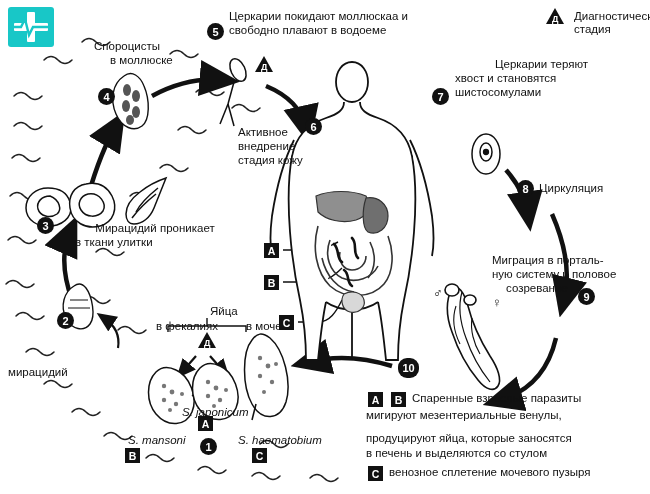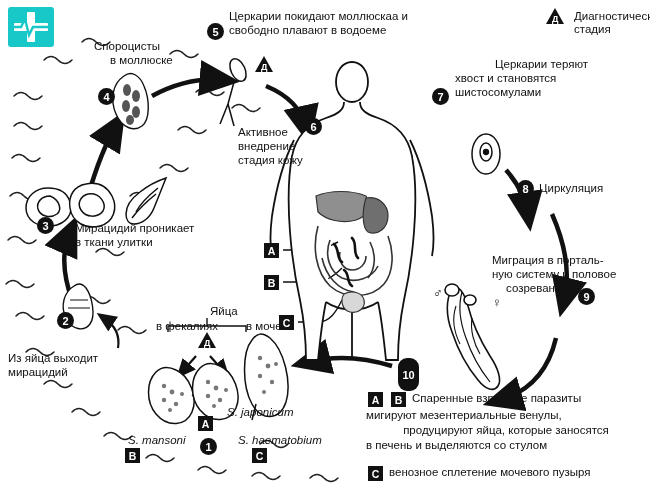--- a/index.html
+++ b/index.html
@@ -290,21 +290,21 @@
 
   <div class="num" style="left:207px;top:23px;">5</div>
   <div class="num" style="left:98px;top:88px;">4</div>
   <div class="num" style="left:37px;top:217px;">3</div>
   <div class="num" style="left:57px;top:312px;">2</div>
   <div class="num" style="left:200px;top:438px;">1</div>
   <div class="num" style="left:305px;top:118px;">6</div>
   <div class="num" style="left:432px;top:88px;">7</div>
   <div class="num" style="left:517px;top:180px;">8</div>
   <div class="num" style="left:578px;top:288px;">9</div>
-  <div class="num" style="left:398px;top:358px;width:21px;height:33px;border-radius:9px;">10</div>
+  <div class="num" style="left:398px;top:358px;width:21px;height:20px;border-radius:9px;">10</div>
 
   <div class="abs txt" style="left:229px;top:10px;width:210px;">Церкарии покидают моллюскаа и</div>
   <div class="abs txt" style="left:229px;top:24px;width:210px;">свободно плавают в водоеме</div>
 
   <div class="abs txt" style="left:94px;top:40px;width:100px;">Спороцисты</div>
   <div class="abs txt" style="left:110px;top:54px;width:100px;">в моллюске</div>
 
   <div class="abs txt" style="left:238px;top:126px;width:80px;">Активное</div>
   <div class="abs txt" style="left:238px;top:140px;width:80px;">внедрение</div>
   <div class="abs txt" style="left:238px;top:154px;width:80px;">стадия кожу</div>
@@ -312,31 +312,30 @@
   <div class="abs txt" style="left:455px;top:58px;width:130px;margin-left:40px;">Церкарии теряют</div>
   <div class="abs txt" style="left:455px;top:72px;width:130px;">хвост и становятся</div>
   <div class="abs txt" style="left:455px;top:86px;width:130px;">шистосомулами</div>
 
   <div class="abs txt" style="left:539px;top:182px;width:110px;">Циркуляция</div>
 
   <div class="abs txt" style="left:492px;top:254px;width:150px;">Миграция в порталь-</div>
   <div class="abs txt" style="left:492px;top:268px;width:150px;">ную систему и половое</div>
   <div class="abs txt" style="left:506px;top:282px;width:150px;">созревание</div>
 
-  <div class="abs txt" style="left:75px;top:222px;width:160px;">Мирацидий проникает</div>
+  <div class="abs txt" style="left:75px;top:222px;width:160px;text-align:center;">Мирацидий проникает</div>
   <div class="abs txt" style="left:75px;top:236px;width:160px;">в ткани улитки</div>
 
-  <div class="abs txt" style="left:8px;top:352px;width:140px;">Из яйца выходит</div>
   <div class="abs txt" style="left:8px;top:366px;width:140px;">мирацидий</div>
 
   <div class="abs txt" style="left:210px;top:305px;width:60px;">Яйца</div>
   <div class="abs txt" style="left:156px;top:320px;width:70px;">в фекалиях</div>
   <div class="abs txt" style="left:246px;top:320px;width:60px;">в моче</div>
 
-  <div class="abs txt ital" style="left:182px;top:406px;width:90px;margin-left:45px;">S. japonicum</div>
+  <div class="abs txt ital" style="left:182px;top:406px;width:90px;">S. japonicum</div>
   <div class="abs txt ital" style="left:128px;top:434px;width:90px;">S. mansoni</div>
   <div class="abs txt ital" style="left:238px;top:434px;width:110px;">S. haematobium</div>
 
   <div class="abs txt bold" style="left:433px;top:286px;font-size:13px;">♂</div>
   <div class="abs txt bold" style="left:492px;top:296px;font-size:13px;">♀</div>
 
   <div class="sq" style="left:264px;top:243px;">A</div>
   <div class="sq" style="left:264px;top:275px;">B</div>
   <div class="sq" style="left:279px;top:315px;">C</div>
 
@@ -353,21 +352,21 @@
     <div class="tri-label" style="left:6px;top:6px;">Д</div>
   </div>
 
   <div class="abs" style="left:366px;top:392px;">
     <div style="display:flex;align-items:flex-start;gap:4px;">
       <span class="sq inline">A</span>
       <span class="sq inline">B</span>
       <span class="txt" style="width:240px;">Спаренные взрослые паразиты</span>
     </div>
     <div class="txt" style="margin-left:0px;margin-top:2px;width:280px;">мигируют мезентериальные венулы,</div>
-    <div class="txt" style="margin-top:2px;width:280px;text-align:center;">продуцируют яйца, которые заносятся</div>
+    <div class="txt" style="margin-top:10px;width:280px;">продуцируют яйца, которые заносятся</div>
     <div class="txt" style="margin-top:2px;width:280px;">в печень и выделяются со стулом</div>
   </div>
 
   <div class="abs" style="left:366px;top:466px;">
     <div style="display:flex;align-items:flex-start;gap:4px;">
       <span class="sq inline">C</span>
       <span class="txt" style="width:250px;">венозное сплетение мочевого пузыря</span>
     </div>
   </div>
 

